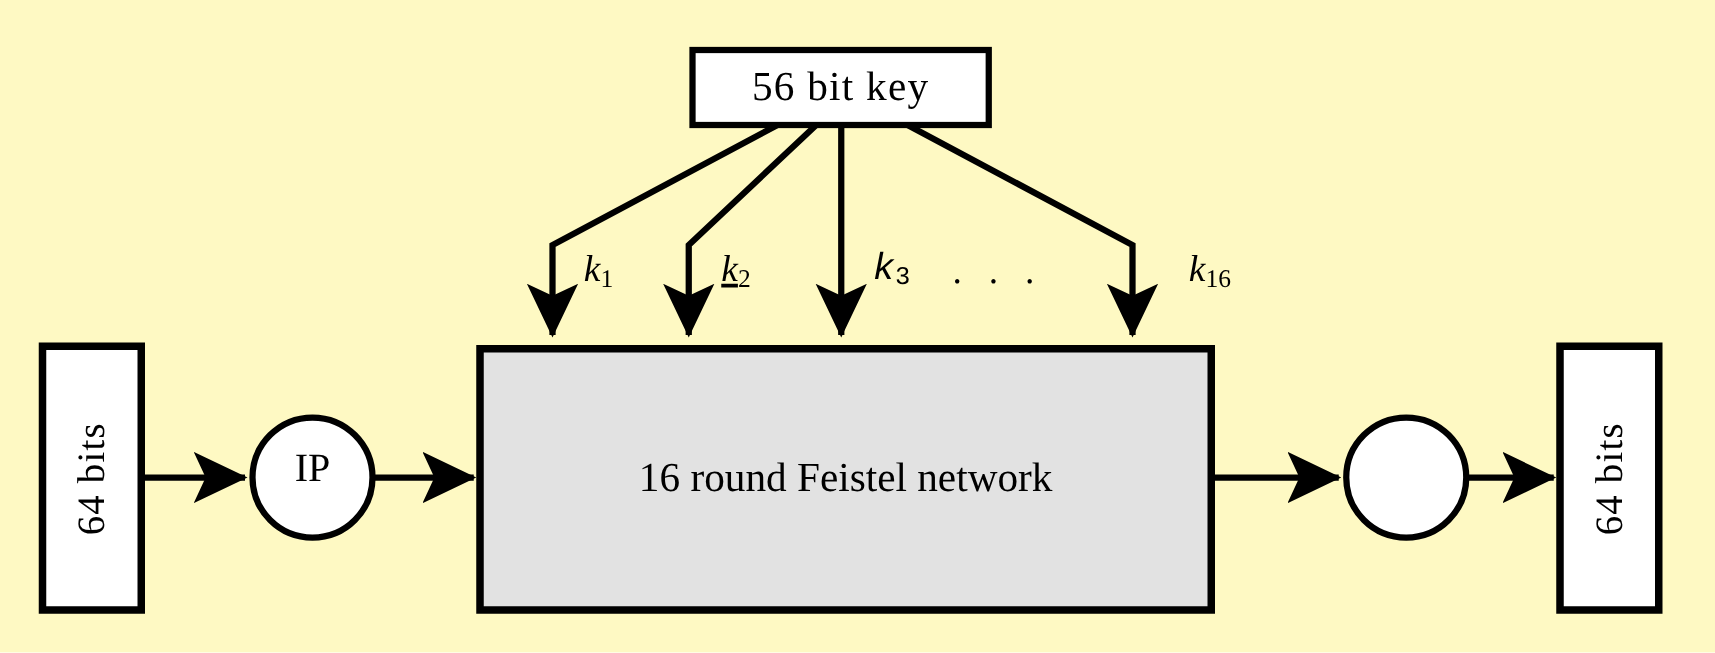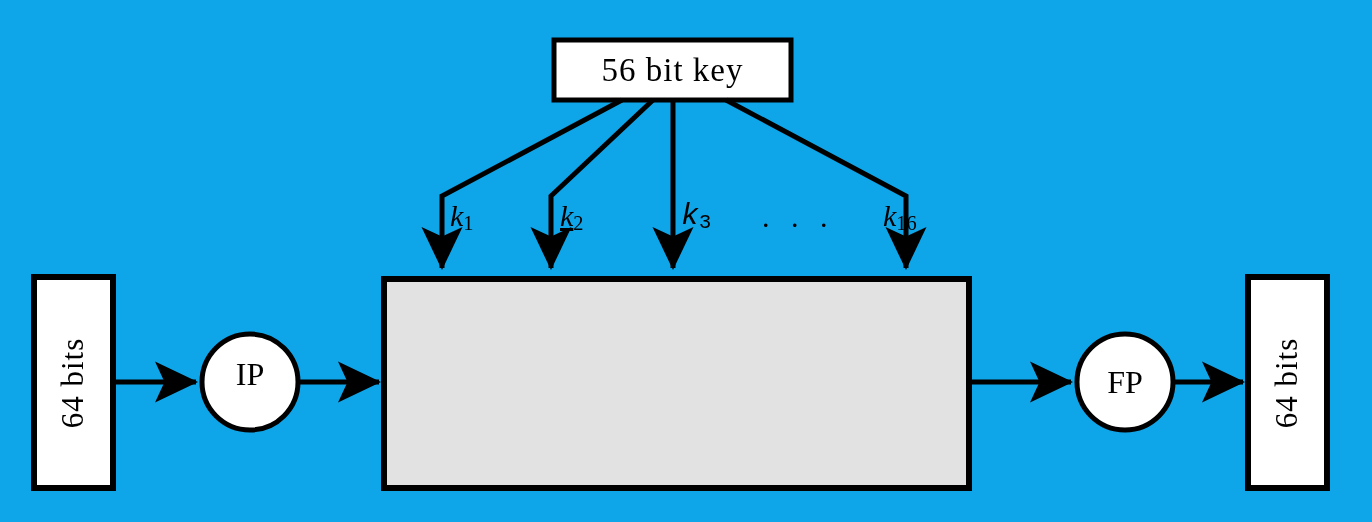--- a/index.html
+++ b/index.html
@@ -4,21 +4,21 @@
 <style>
   html, body {
     margin: 0;
     padding: 0;
     background: #ffffff;
   }
   #stage {
     position: relative;
     width: 1372px;
     height: 522px;
-    background: #0ea5e9;
+    background: #fef9c3;
     overflow: hidden;
     font-family: "Liberation Serif", "DejaVu Serif", serif;
   }
   svg.layer {
     position: absolute;
     top: 0;
     left: 0;
     width: 1372px;
     height: 522px;
   }
@@ -95,31 +95,32 @@
     left: 1248px;
     top: 277px;
     width: 79px;
     height: 211px;
   }
   
   .subkey {
     font-size: 30px;
     font-style: italic;
     top: 199px;
+    margin-left: 17px;
   }
   .subkey sub {
     font-style: normal;
     font-size: 0.68em;
     vertical-align: -0.22em;
     letter-spacing: 0;
   }
   #k1-label  { left: 450px; }
   #k2-label  { left: 560px; text-decoration: underline; }
   #k3-label  { left: 681px; font-family: Liberation Mono, monospace; }
-  #k16-label { left: 883px; font-family: Liberation Serif, serif; }
+  #k16-label { left: 934px; font-family: Liberation Serif, serif; }
   #ellipsis-label {
     left: 762px;
     top: 200px;
     font-size: 30px;
     letter-spacing: 7px;
   }
 </style>
 </head>
 <body>
 
@@ -156,24 +157,24 @@
 
     <circle cx="1125" cy="382" r="48" fill="#ffffff" stroke="#000000" stroke-width="5"></circle>
 
     <line x1="1173" y1="382" x2="1243" y2="382" stroke="#000000" stroke-width="5" marker-end="url(#ah)"></line>
 
     <rect x="1248" y="277" width="79" height="211" fill="#ffffff" stroke="#000000" stroke-width="6"></rect>
   </svg>
 
   <div class="lbl" id="key-label">56  bit key</div>
 
+  <div class="lbl" id="feistel-label">16 round Feistel network</div>
 
   <div class="lbl" id="ip-label">IP</div>
 
-  <div class="lbl" id="fp-label">FP</div>
 
   <div class="lbl rot-box" id="in-bits-label">
     <span>64  bits</span>
   </div>
 
   <div class="lbl rot-box" id="out-bits-label">
     <span>64  bits</span>
   </div>
 
   <div class="lbl subkey" id="k1-label"><span>k</span><sub>1</sub></div>

